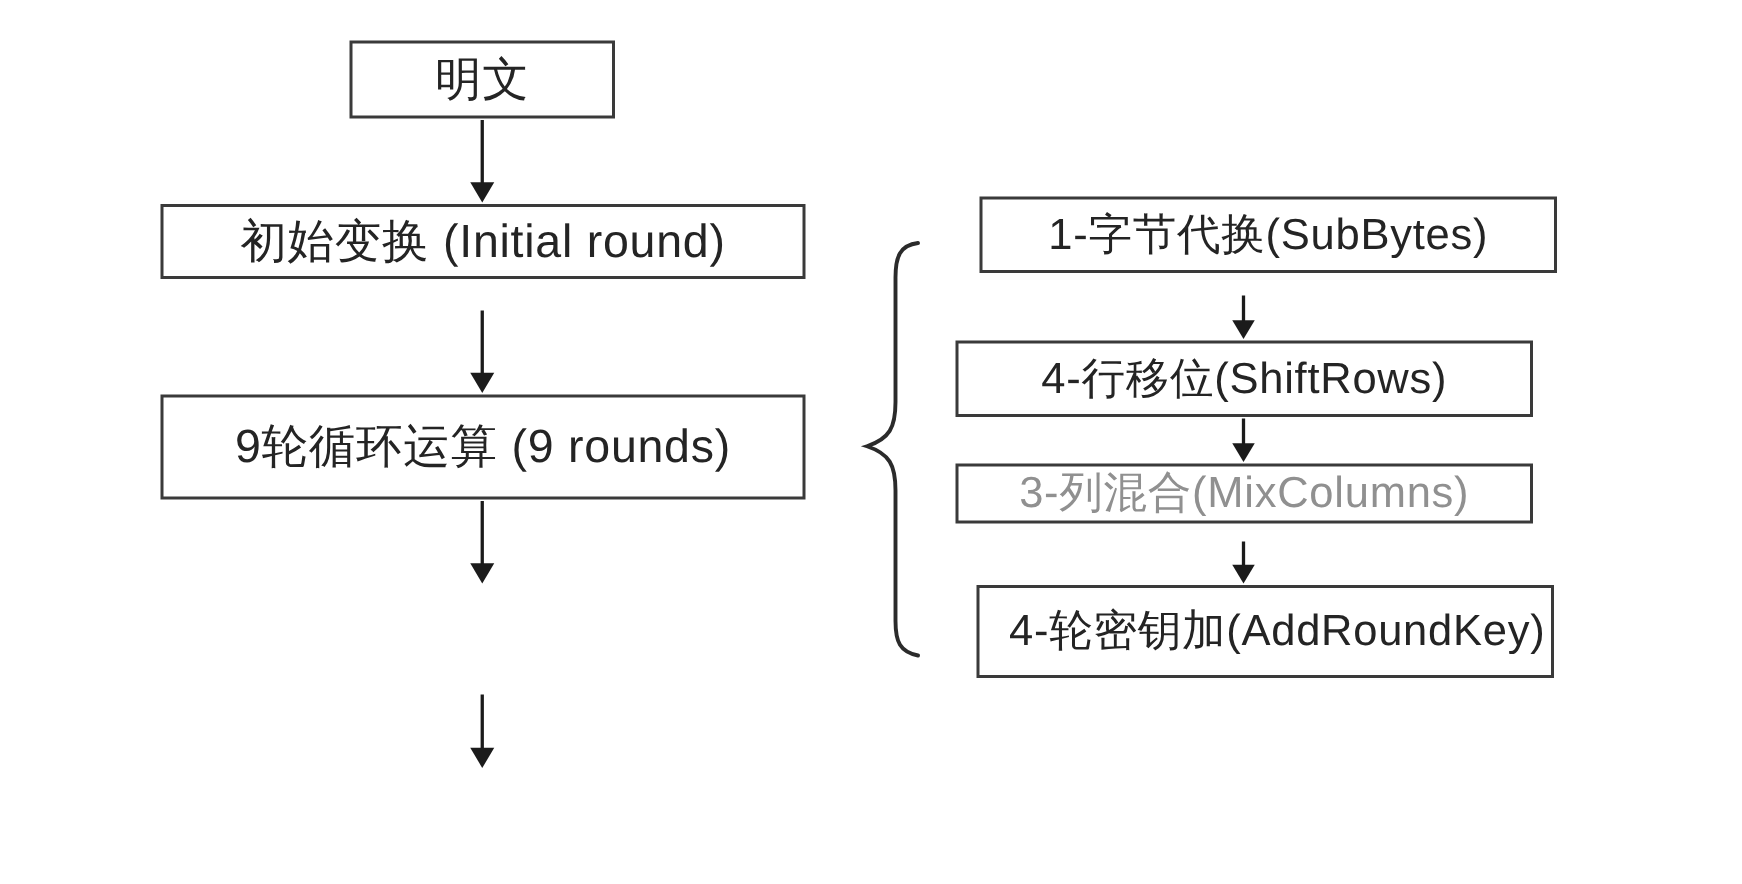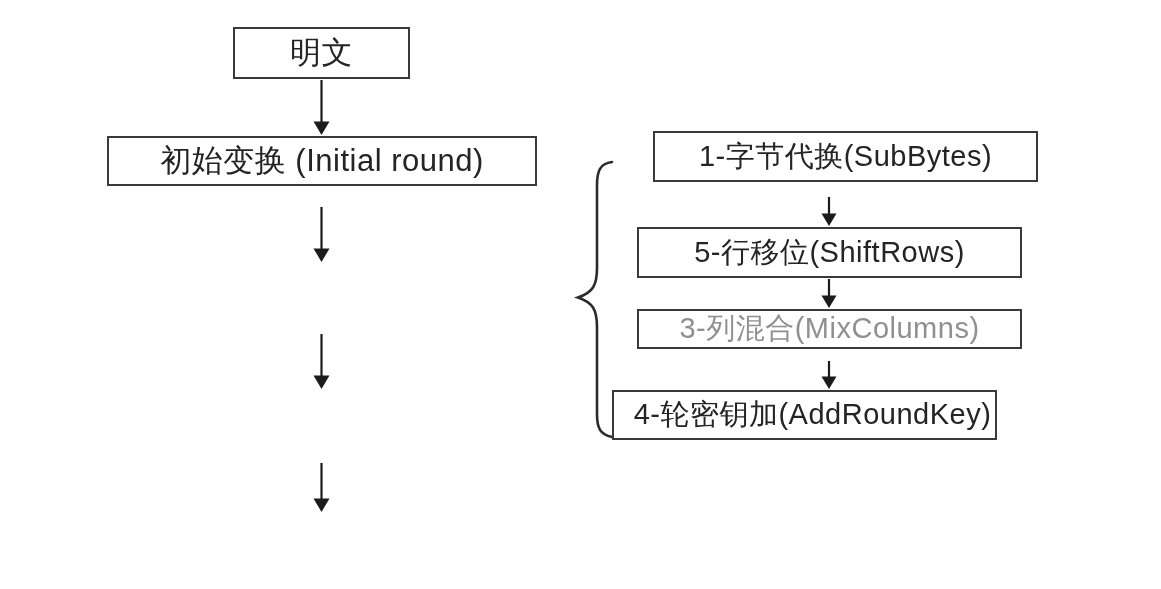--- a/index.html
+++ b/index.html
@@ -37,21 +37,21 @@
   .n0 { left: 233px; top: 27px;  width: 177px; height: 52px; }
   .n1 { left: 107px; top: 136px; width: 430px; height: 50px; }
   .n2 { left: 107px; top: 263px; width: 430px; height: 70px; }
   .n3 { left: 107px; top: 391px; width: 430px; height: 71px; }
   .n4 { left: 233px; top: 513px; width: 177px; height: 49px; }
 
   
   .r0 { left: 637px; top: 131px; width: 385px; height: 51px; margin-left: 16px; }
   .r1 { left: 637px; top: 227px; width: 385px; height: 51px; }
   .r2 { left: 637px; top: 309px; width: 385px; height: 40px; }
-  .r3 { left: 612px; top: 390px; width: 385px; height: 50px; padding-left: 16px; }
+  .r3 { left: 651px; top: 390px; width: 385px; height: 62px; padding-left: 16px; }
 </style>
 </head>
 <body>
 
 <div class="canvas">
 
   <svg class="overlay" viewBox="0 0 1161 589">
 
     <g stroke="#1b1b1b" fill="#1b1b1b">
       <line x1="321.5" y1="80" x2="321.5" y2="122" stroke-width="2.2"></line>
@@ -87,19 +87,20 @@
              C 600 163.5, 597 171, 597 185
              L 597 268
              C 597 285, 593 292.5, 578 297.5
              C 593 302.5, 597 310, 597 327
              L 597 414
              C 597 428, 600 434.5, 612 437" fill="none" stroke="#2b2b2b" stroke-width="2.6" stroke-linecap="round"></path>
   </svg>
 
   <div class="box main-node n0">明文</div>
   <div class="box main-node n1">初始变换 (Initial round)</div>
+  <div class="box main-node n2">9轮循环运算 (9 rounds)</div>
 
   <div class="box step-node r0">1-字节代换(SubBytes)</div>
-  <div class="box step-node r1">5-行移位(ShiftRows)</div>
+  <div class="box step-node r1">4-行移位(ShiftRows)</div>
   <div class="box step-node r2 muted">3-列混合(MixColumns)</div>
   <div class="box step-node r3">4-轮密钥加(AddRoundKey)</div>
 
 </div>
 
 </body></html>

